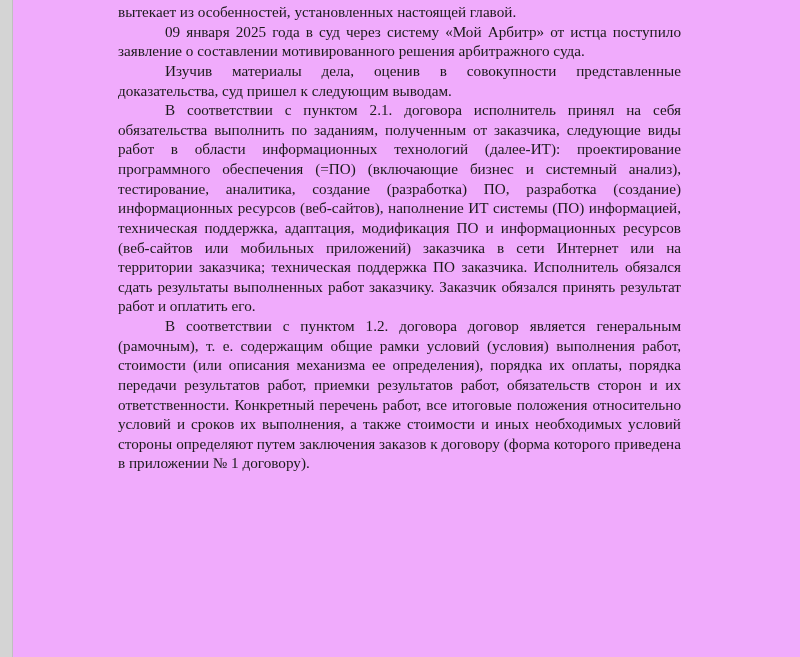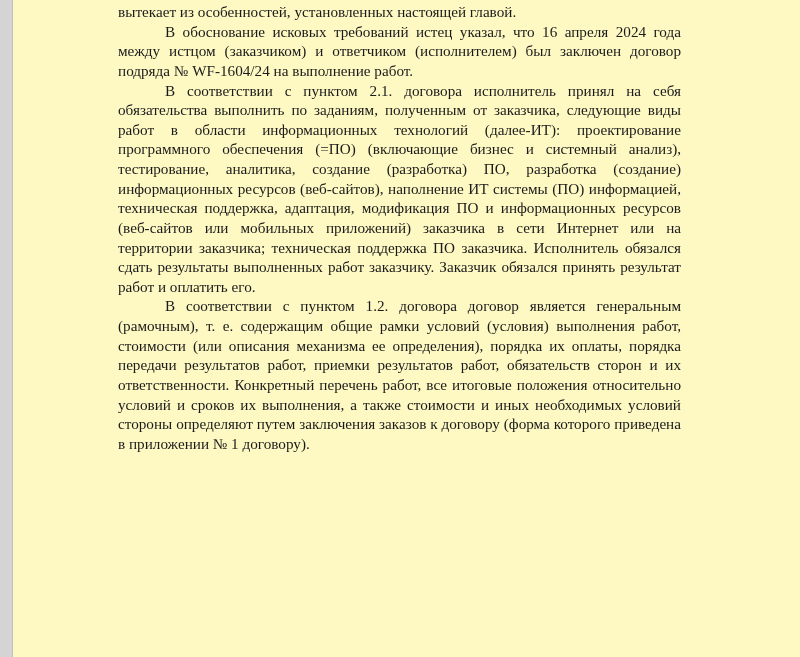--- a/index.html
+++ b/index.html
@@ -29,21 +29,21 @@
     height: 657px;
     background: #d4d4d4;
     border-right: 1px solid #bfbfbf;
   }
   .page {
     position: absolute;
     left: 13px;
     top: 0;
     width: 787px;
     height: 657px;
-    background: #fef9c3;
+    background: #f0abfc;
   }
   .doc-body {
     position: absolute;
     left: 105px;   
     top: 2px;
     width: 563px;  
     font-size: 15.2px;
     line-height: 19.62px;
     color: #1a1a1a;
     text-align: justify;
@@ -69,23 +69,24 @@
 
   <div class="page-gutter"></div>
 
   <div class="page">
 
     <div class="doc-body">
 
       <p class="no-indent last-line-left">вытекает из особенностей, установленных настоящей главой.</p>
 
 
+      <p class="last-line-left">09 января 2025 года в суд через систему «Мой Арбитр» от истца поступило заявление о составлении мотивированного решения арбитражного суда.</p>
 
+      <p class="last-line-left">Изучив материалы дела, оценив в совокупности представленные доказательства, суд пришел к следующим выводам.</p>
 
-      <p class="last-line-left">В обоснование исковых требований истец указал, что 16 апреля 2024 года между истцом (заказчиком) и ответчиком (исполнителем) был заключен договор подряда № WF-1604/24 на выполнение работ.</p>
 
       <p class="last-line-left">В соответствии с пунктом 2.1. договора исполнитель принял на себя обязательства выполнить по заданиям, полученным от заказчика, следующие виды работ в области информационных технологий (далее-ИТ): проектирование программного обеспечения (=ПО) (включающие бизнес и системный анализ), тестирование, аналитика, создание (разработка) ПО, разработка (создание) информационных ресурсов (веб-сайтов), наполнение ИТ системы (ПО) информацией, техническая поддержка, адаптация, модификация ПО и информационных ресурсов (веб-сайтов или мобильных приложений) заказчика в сети Интернет или на территории заказчика; техническая поддержка ПО заказчика. Исполнитель обязался сдать результаты выполненных работ заказчику. Заказчик обязался принять результат работ и оплатить его.</p>
 
       <p class="last-line-left">В соответствии с пунктом 1.2. договора договор является генеральным (рамочным), т. е. содержащим общие рамки условий (условия) выполнения работ, стоимости (или описания механизма ее определения), порядка их оплаты, порядка передачи результатов работ, приемки результатов работ, обязательств сторон и их ответственности. Конкретный перечень работ, все итоговые положения относительно условий и сроков их выполнения, а также стоимости и иных необходимых условий стороны определяют путем заключения заказов к договору (форма которого приведена в приложении № 1 договору).</p>
 
 
     </div>
 
   </div>
 

